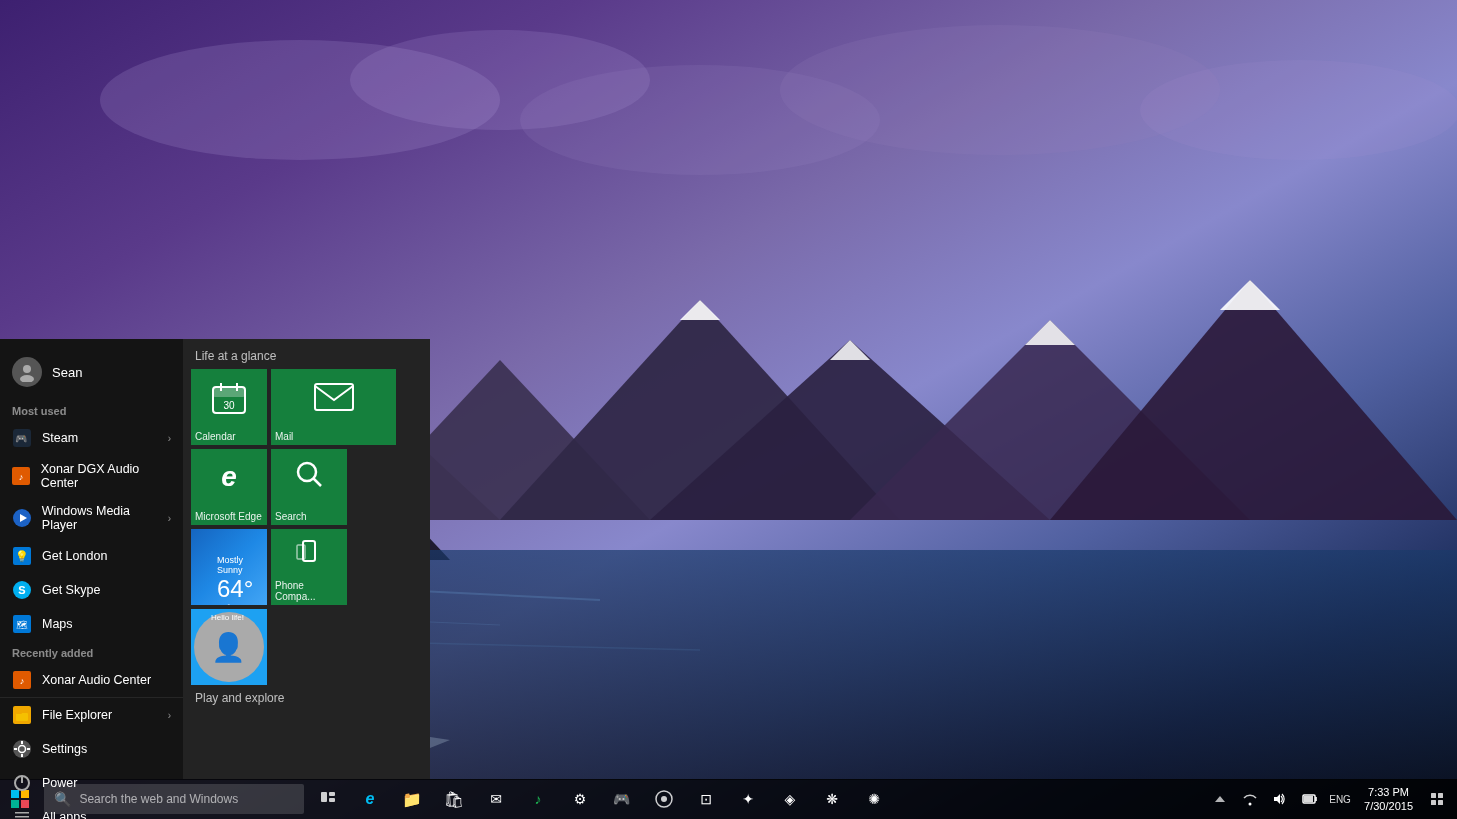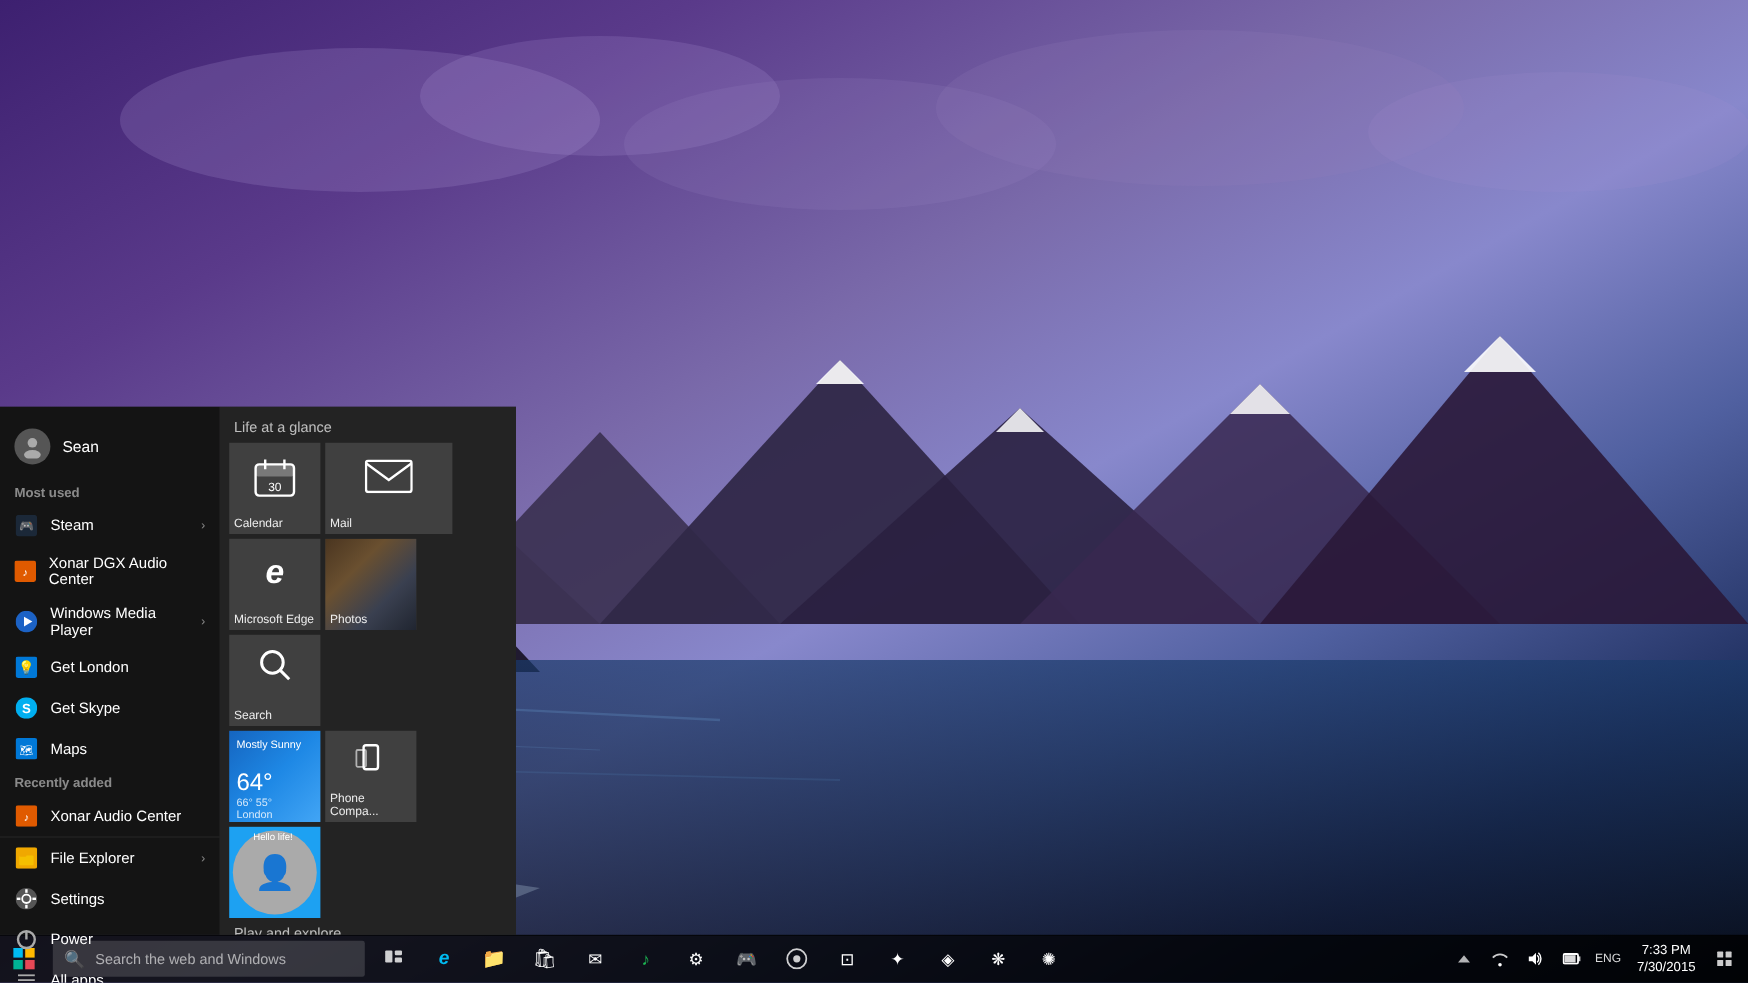--- a/index.html
+++ b/index.html
@@ -224,33 +224,33 @@
       position: absolute;
       bottom: 3px;
       left: 4px;
       font-size: 10px;
       color: rgba(255,255,255,0.9);
       z-index: 2;
     }
 
     .tile-sm { width: 76px; height: 76px; }
 
-    .tile-blue { background: #404040; }
+    .tile-blue { background: #15803d; }
 
     .weather-content {
       width: 100%;
       height: 100%;
       padding: 6px;
       display: flex;
       flex-direction: column;
     }
 
     .weather-location { font-size: 9px; color: rgba(255,255,255,0.8); }
     .weather-condition { font-size: 9px; color: white; }
-    .weather-temp { font-size: 20px; font-weight: 300; color: white; margin-top: 16px; }
+    .weather-temp { font-size: 24px; font-weight: 300; color: white; }
     .weather-hi-lo { font-size: 9px; color: rgba(255,255,255,0.8); }
 
     
     .desktop-svg {
       position: absolute;
       inset: 0;
       width: 100%;
       height: 100%;
     }
   </style>
@@ -455,53 +455,49 @@
         <svg width="36" height="36" viewBox="0 0 36 36" style="position:absolute;top:12px;left:50%;transform:translateX(-50%)">
           <rect x="2" y="6" width="32" height="26" rx="3" fill="none" stroke="white" stroke-width="2"></rect>
           <rect x="2" y="6" width="32" height="10" rx="2" fill="white" opacity="0.3"></rect>
           <line x1="10" y1="2" x2="10" y2="10" stroke="white" stroke-width="2"></line>
           <line x1="26" y1="2" x2="26" y2="10" stroke="white" stroke-width="2"></line>
           <text x="18" y="28" text-anchor="middle" fill="white" font-size="10">30</text>
         </svg>
         <span class="tile-label">Calendar</span>
       </div>
 
-      <div class="tile tile-blue" style="width:106px;height:76px;padding:8px;">
+      <div class="tile tile-blue" style="width:125px;height:76px;padding:8px;">
         <svg width="40" height="28" viewBox="0 0 40 28" style="position:absolute;top:14px;left:50%;transform:translateX(-50%)">
           <rect x="1" y="1" width="38" height="26" rx="2" fill="none" stroke="white" stroke-width="2"></rect>
           <polyline points="1,3 20,17 39,3" fill="none" stroke="white" stroke-width="2"></polyline>
         </svg>
         <span class="tile-label">Mail</span>
       </div>
     </div>
 
     <div class="tiles-grid" style="margin-bottom:4px;">
 
       <div class="tile tile-sm tile-blue" style="padding:8px;">
         <div style="position:absolute;top:12px;left:50%;transform:translateX(-50%);font-size:28px;color:white;font-weight:bold;font-style:italic;">e</div>
         <span class="tile-label">Microsoft Edge</span>
       </div>
 
-      <div class="tile tile-sm" style="background:#333;padding:4px;overflow:hidden;">
-        <div style="width:100%;height:100%;background:linear-gradient(135deg,#4a3520,#6a5030,#3a4050,#202530);position:absolute;inset:0;"></div>
-        <span class="tile-label">Photos</span>
-      </div>
 
       <div class="tile tile-sm tile-blue" style="padding:24px;">
         <svg width="30" height="30" viewBox="0 0 30 30" style="position:absolute;top:10px;left:50%;transform:translateX(-50%)">
           <circle cx="13" cy="13" r="9" fill="none" stroke="white" stroke-width="2.5"></circle>
           <line x1="19" y1="19" x2="27" y2="27" stroke="white" stroke-width="2.5"></line>
         </svg>
         <span class="tile-label">Search</span>
       </div>
     </div>
 
     <div class="tiles-grid" style="margin-bottom:4px;">
 
-      <div class="tile tile-sm" style="background:linear-gradient(135deg,#1565c0,#1e88e5,#42a5f5);padding:0;">
+      <div class="tile tile-sm" style="background:linear-gradient(135deg,#1565c0,#1e88e5,#42a5f5);padding:20px;">
         <div class="weather-content">
           <div class="weather-condition">Mostly Sunny</div>
           <div class="weather-temp">64°</div>
           <div class="weather-hi-lo">66° 55°</div>
           <div class="weather-location">London</div>
         </div>
       </div>
 
       <div class="tile tile-sm tile-blue" style="padding:8px;">
         <svg width="28" height="28" viewBox="0 0 28 28" style="position:absolute;top:10px;left:50%;transform:translateX(-50%)">

